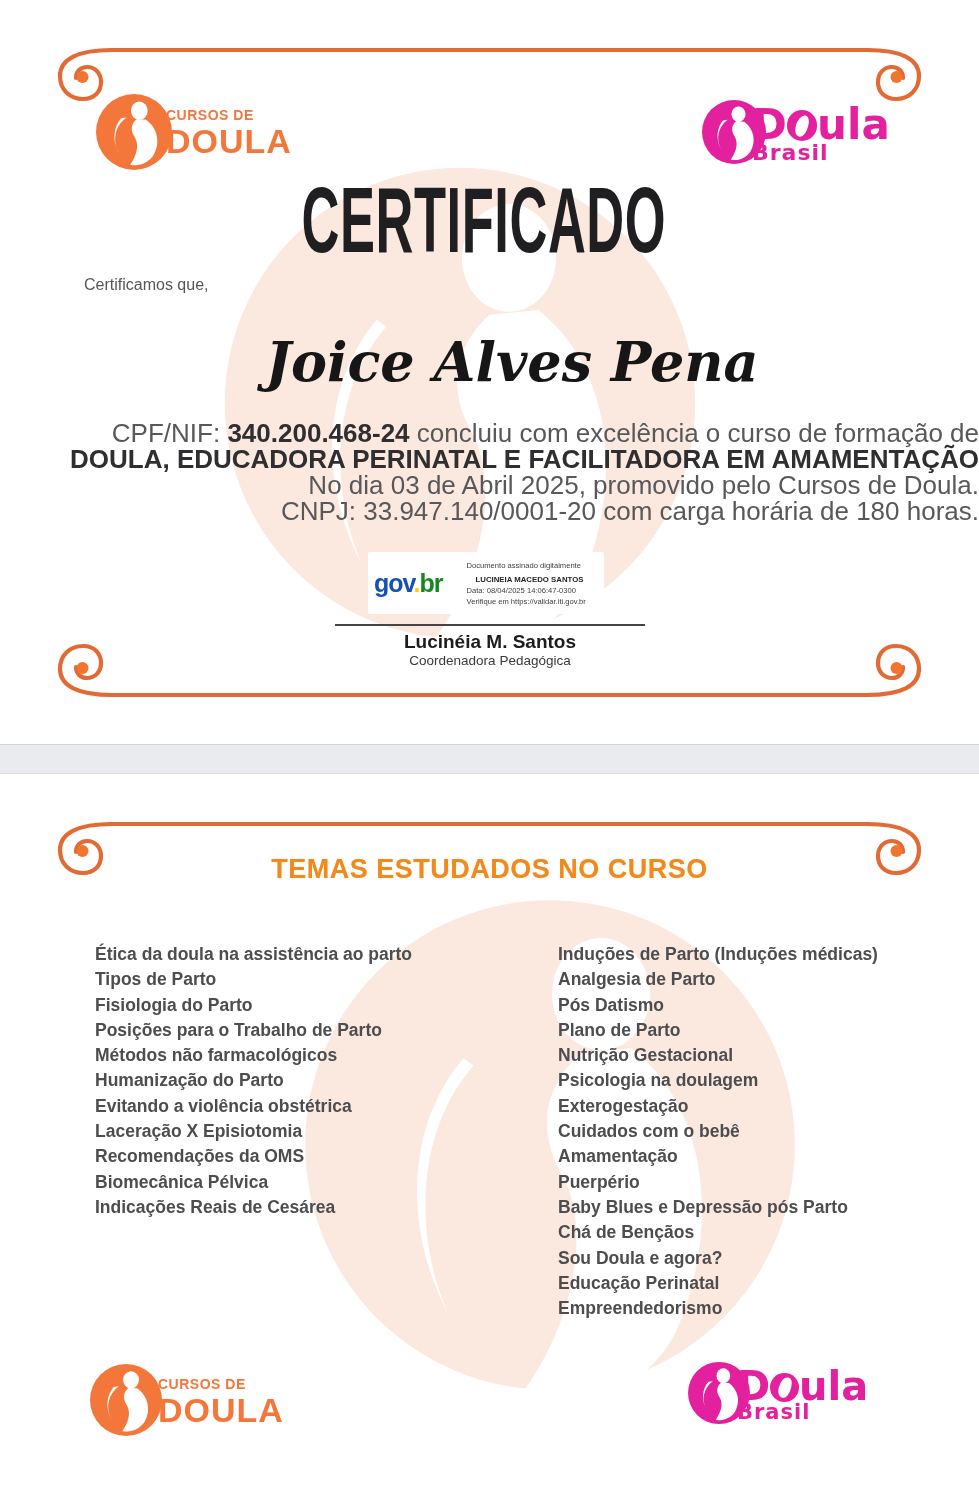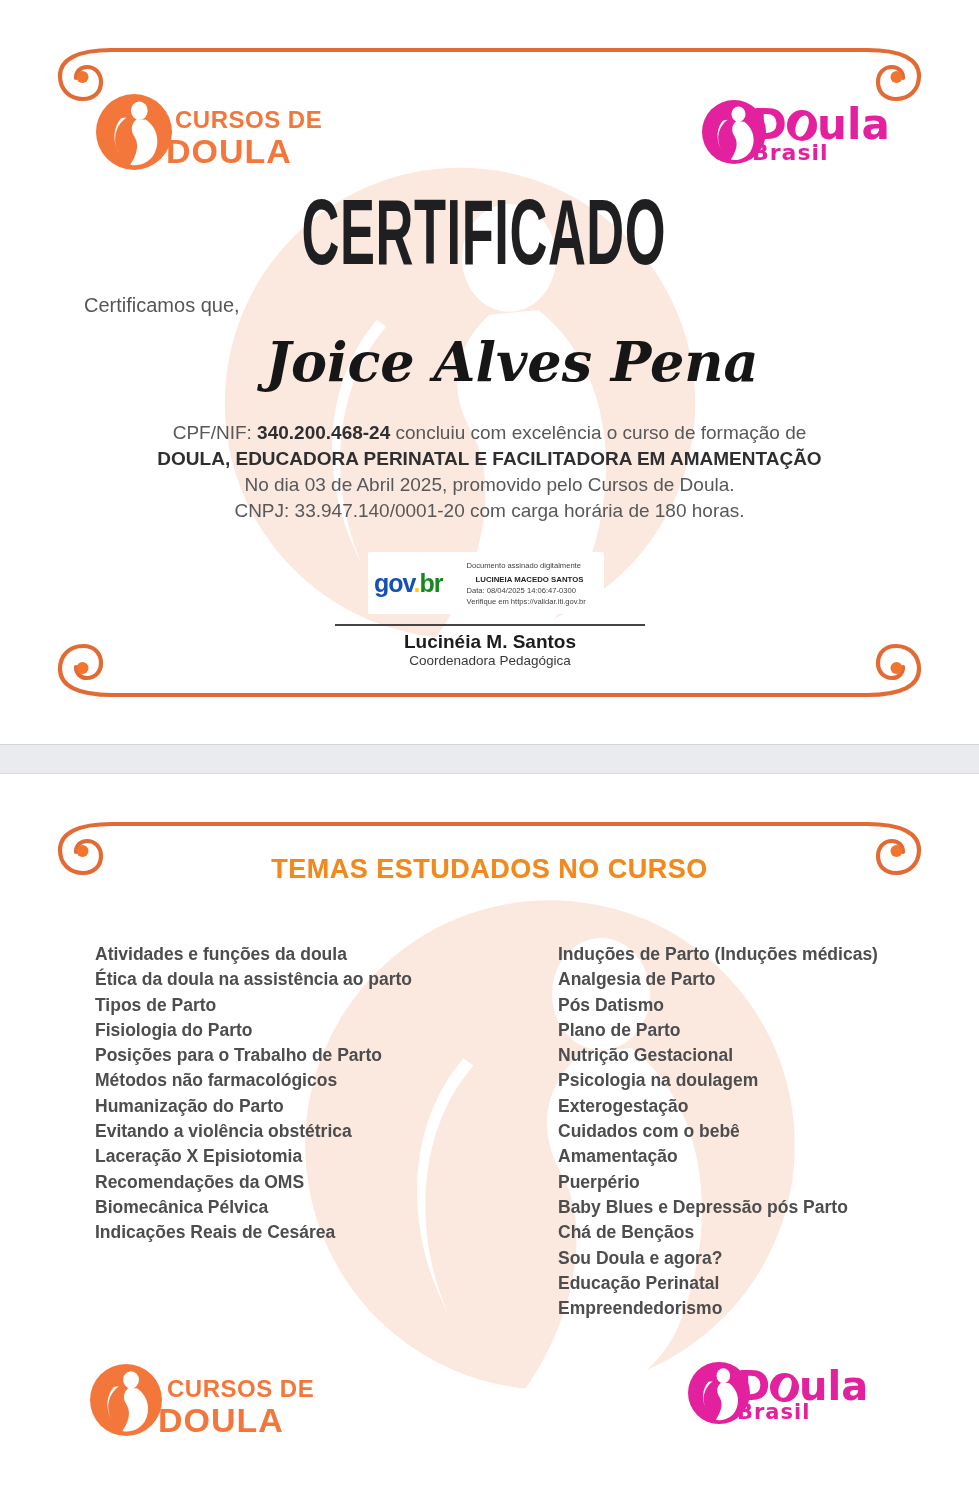--- a/index.html
+++ b/index.html
@@ -18,43 +18,43 @@
   
   .watermark { position:absolute; z-index:0; }
 
   
   .separator { position:absolute; left:0; width:979px; top:744px; height:30px;
                background:#EAEBEF; border-top:1px solid #D3D5DB; border-bottom:1px solid #DADCE1; }
 
   
   .logo-circle { position:absolute; border-radius:50%; }
   .cursos-text { position:absolute; color:#F3773B; font-weight:800; line-height:1; z-index:2; }
-  .cursos-text .l1 { font-size:24px; letter-spacing:.5px;margin-left:9px; }
+  .cursos-text .l1 { font-size:14px; letter-spacing:.5px; }
   .cursos-text .l2 { font-size:34px; letter-spacing:1px; margin-top:2px; }
   .brasil-word { position:absolute; color:#E3219F; font-size:42px; font-weight:bold;
                  font-family:"DejaVu Sans", sans-serif; line-height:1; z-index:2; }
   .brasil-word.small { font-size:40px; }
   .o-mark { display:inline-block; width:.72em; height:.72em; border-radius:50%;
             background:#E3219F; position:relative; top:.04em; }
   .o-mark .o-fig { position:absolute; left:30%; top:14%; width:40%; height:72%;
                    background:#fff; border-radius:60% 40% 55% 45%; transform:rotate(14deg); }
   .brasil-sub { text-align:left; font-size:22px; font-weight:bold; margin-top:-4px;
                 letter-spacing:1px; font-family:"DejaVu Sans", sans-serif; }
   .brasil-word.small .brasil-sub { font-size:21px; }
 
   
-  .title { position:absolute; left:0; right:12px; top:168px; text-align:center; z-index:2;margin-top:12px; }
+  .title { position:absolute; left:0; right:12px; top:168px; text-align:center; z-index:2; }
   .title span { display:inline-block; font-size:92px; font-weight:800; color:#1F1F21;
                 letter-spacing:1px; transform:scaleX(.57); transform-origin:center; }
-  .intro { position:absolute; left:84px; top:294px; font-size:20px; color:#555657; z-index:2; }
+  .intro { position:absolute; left:84px; top:276px; font-size:16px; color:#555657; z-index:2; }
   .student { position:absolute; left:0; right:0; top:330px; text-align:center;
              font-family:"DejaVu Serif", serif; font-style:italic; font-weight:bold;
              font-size:54px; color:#161616; z-index:2;padding-left:45px; }
-  .bodytext { position:absolute; left:0; right:0; top:420px; text-align:center;
-              font-size:19px; line-height:26px; color:#58585A; z-index:2; }
+  .bodytext { position:absolute; left:0; right:0; top:420px; text-align:right;
+              font-size:26px; line-height:26px; color:#58585A; z-index:2; }
   .bodytext b { color:#2F2F31; }
 
   
   .stamp { position:absolute; left:368px; top:552px; width:236px; height:62px; background:#fff;
            border-radius:2px; display:flex; align-items:center; z-index:2; }
   .gov-logo { font-size:25px; font-weight:800; letter-spacing:-1px; margin:0 24px 0 6px; }
   .stamp-lines { font-size:7.6px; line-height:11px; color:#3E3E40; }
   .stamp-lines .signer { font-weight:bold; font-size:7.8px; color:#1E1E20;margin-left:9px; }
 
   .sig-line { position:absolute; left:335px; top:624px; width:310px; height:2px;
@@ -187,21 +187,20 @@
   <svg class="corner" style="left:54px;top:45px;" viewBox="0 0 58 58">
       <use href="#flourish"></use>
     </svg>
   <svg class="corner tr" style="left:867px;top:45px;" viewBox="0 0 58 58">
       <use href="#flourish"></use>
     </svg>
 
   <div class="p2-heading" style="top:79px;">TEMAS ESTUDADOS NO CURSO</div>
 
   <div class="topics left" style="top:167px;">
-      <div class="topic">Atividades e funções da doula</div>
       <div class="topic">Ética da doula na assistência ao parto</div>
       <div class="topic">Tipos de Parto</div>
       <div class="topic">Fisiologia do Parto</div>
       <div class="topic">Posições para o Trabalho de Parto</div>
       <div class="topic">Métodos não farmacológicos</div>
       <div class="topic">Humanização do Parto</div>
       <div class="topic">Evitando a violência obstétrica</div>
       <div class="topic">Laceração X Episiotomia</div>
       <div class="topic">Recomendações da OMS</div>
       <div class="topic">Biomecânica Pélvica</div>

